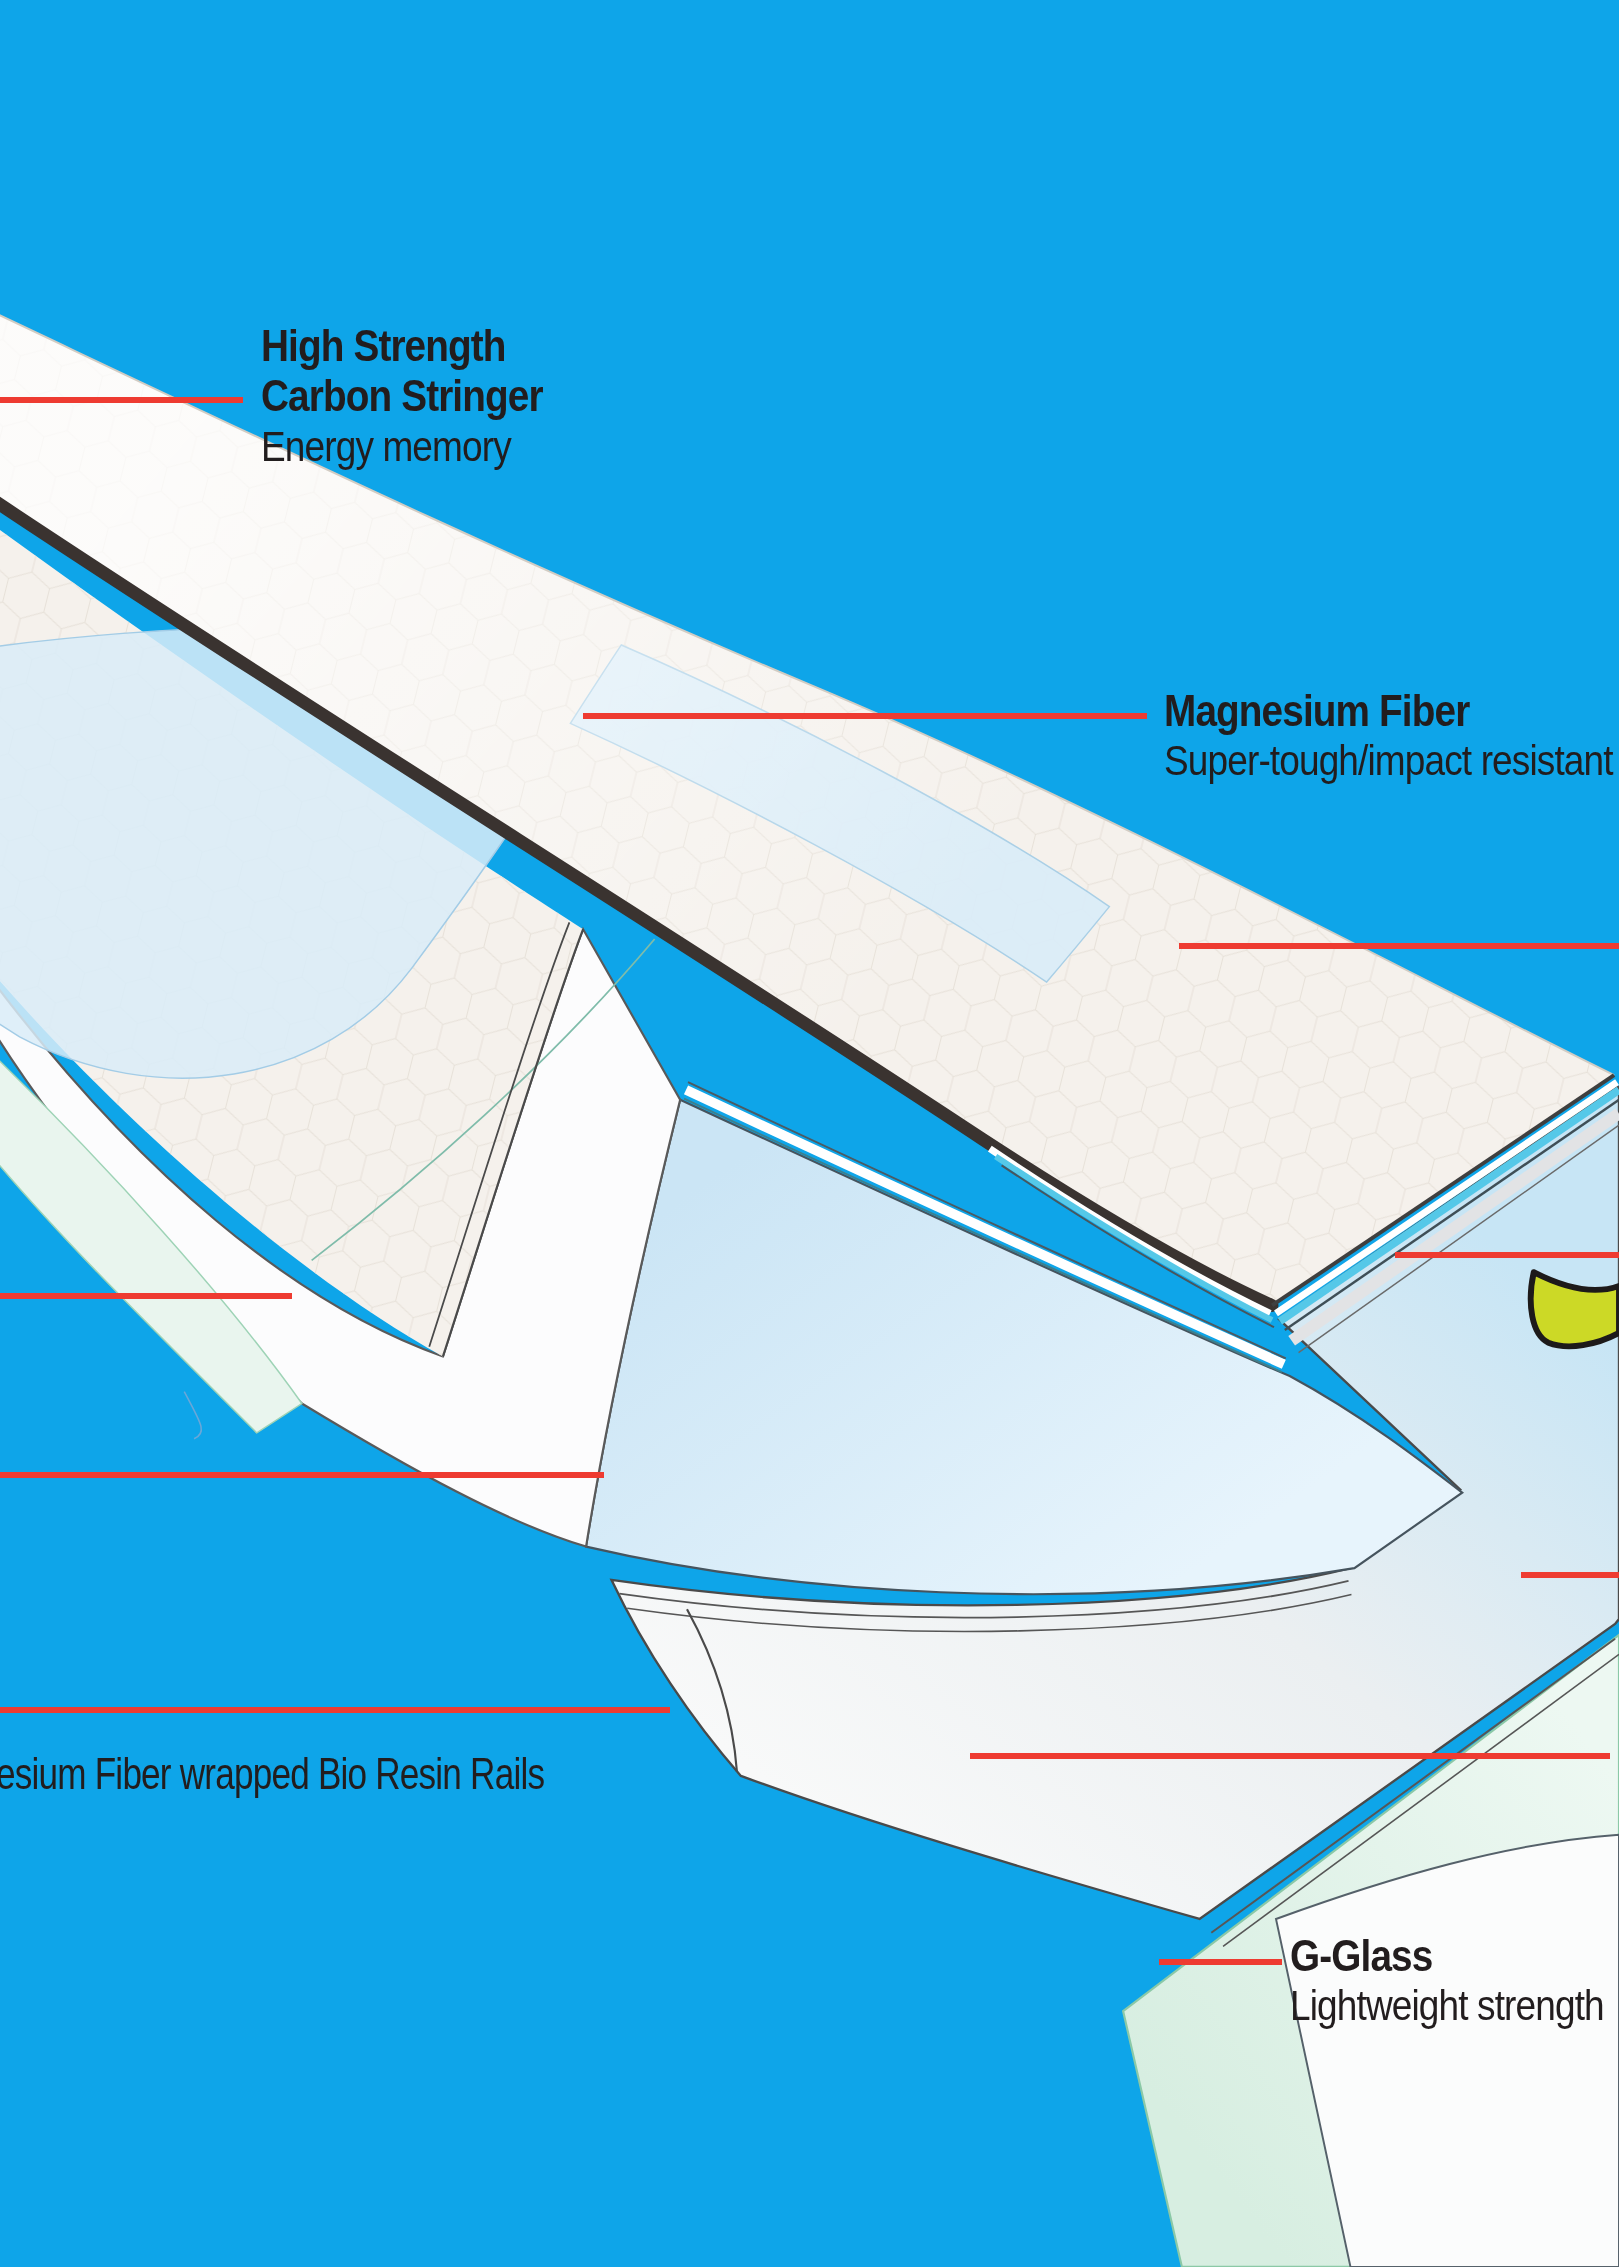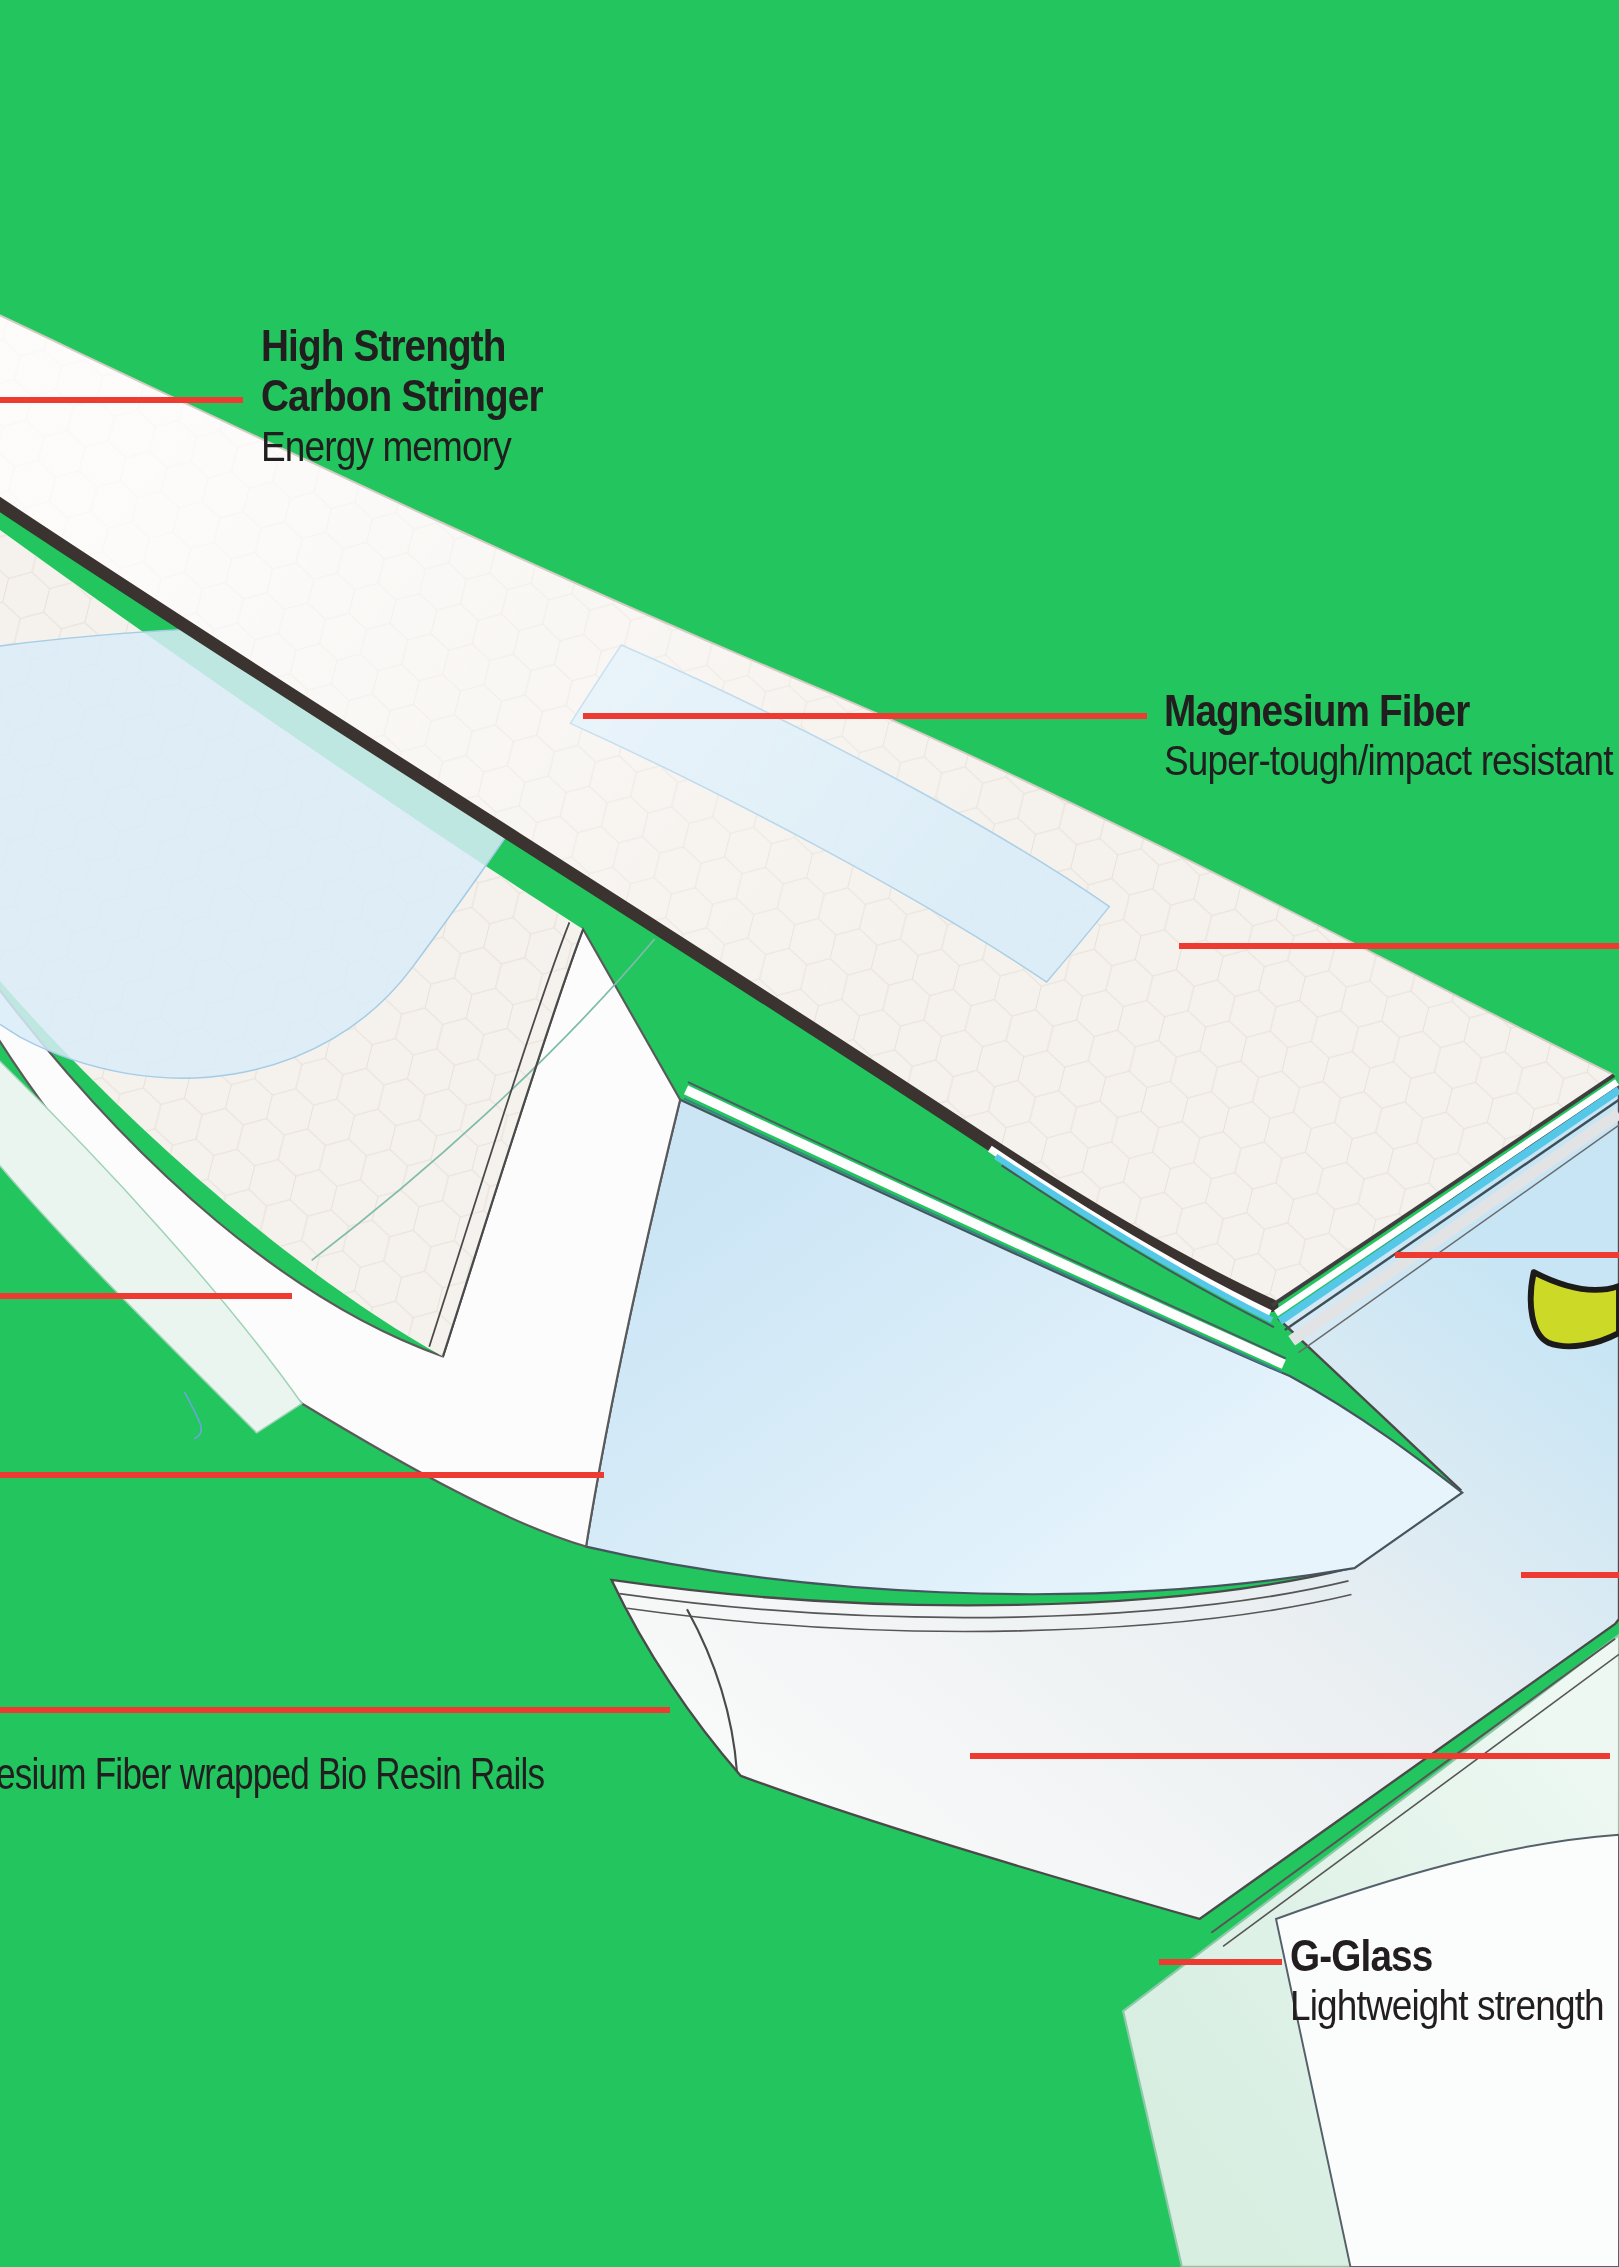--- a/index.html
+++ b/index.html
@@ -1,20 +1,20 @@
 <!DOCTYPE html>
 <html style="--accent-red: #ee3b31; --text: #221d1e; --deck-cream: #f5f1ec; --hex-line: #e7e1d9; --deck-edge: #d2ccc3; --patch-blue: #d9ecf8; --patch-blue-edge: #a3cce6; --slab-blue-edge: #46545e; --cyan-layer: #55c8e8; --teal-line: #3f7f8c; --stringer-dark: #3a3330; --green-sheet-edge: #8bc9a7; --pale-green: #e9f5ee; --leaf-yellow: #ccd926; --leaf-outline: #1d1a1a; --gray-edge: #4a4a4a; --rail-white: #fcfcfd;"><head>
 <meta charset="utf-8">
 <style>
   html,body{margin:0;padding:0;background:#ffffff;}
   .canvas{
     position:relative;
     width:1619px;height:2267px;
     overflow:hidden;
-    background:#22c55e;
+    background:#0ea5e9;
     font-family:"Liberation Sans", sans-serif;
   }
   .illustration{position:absolute;left:0;top:0;}
   .leader-line{position:absolute;height:5.9px;background:var(--accent-red,#ee3b31);}
   .label{
     position:absolute;
     color:var(--text,#221d1e);
     transform:scaleX(0.86);
     transform-origin:left top;
     white-space:nowrap;

